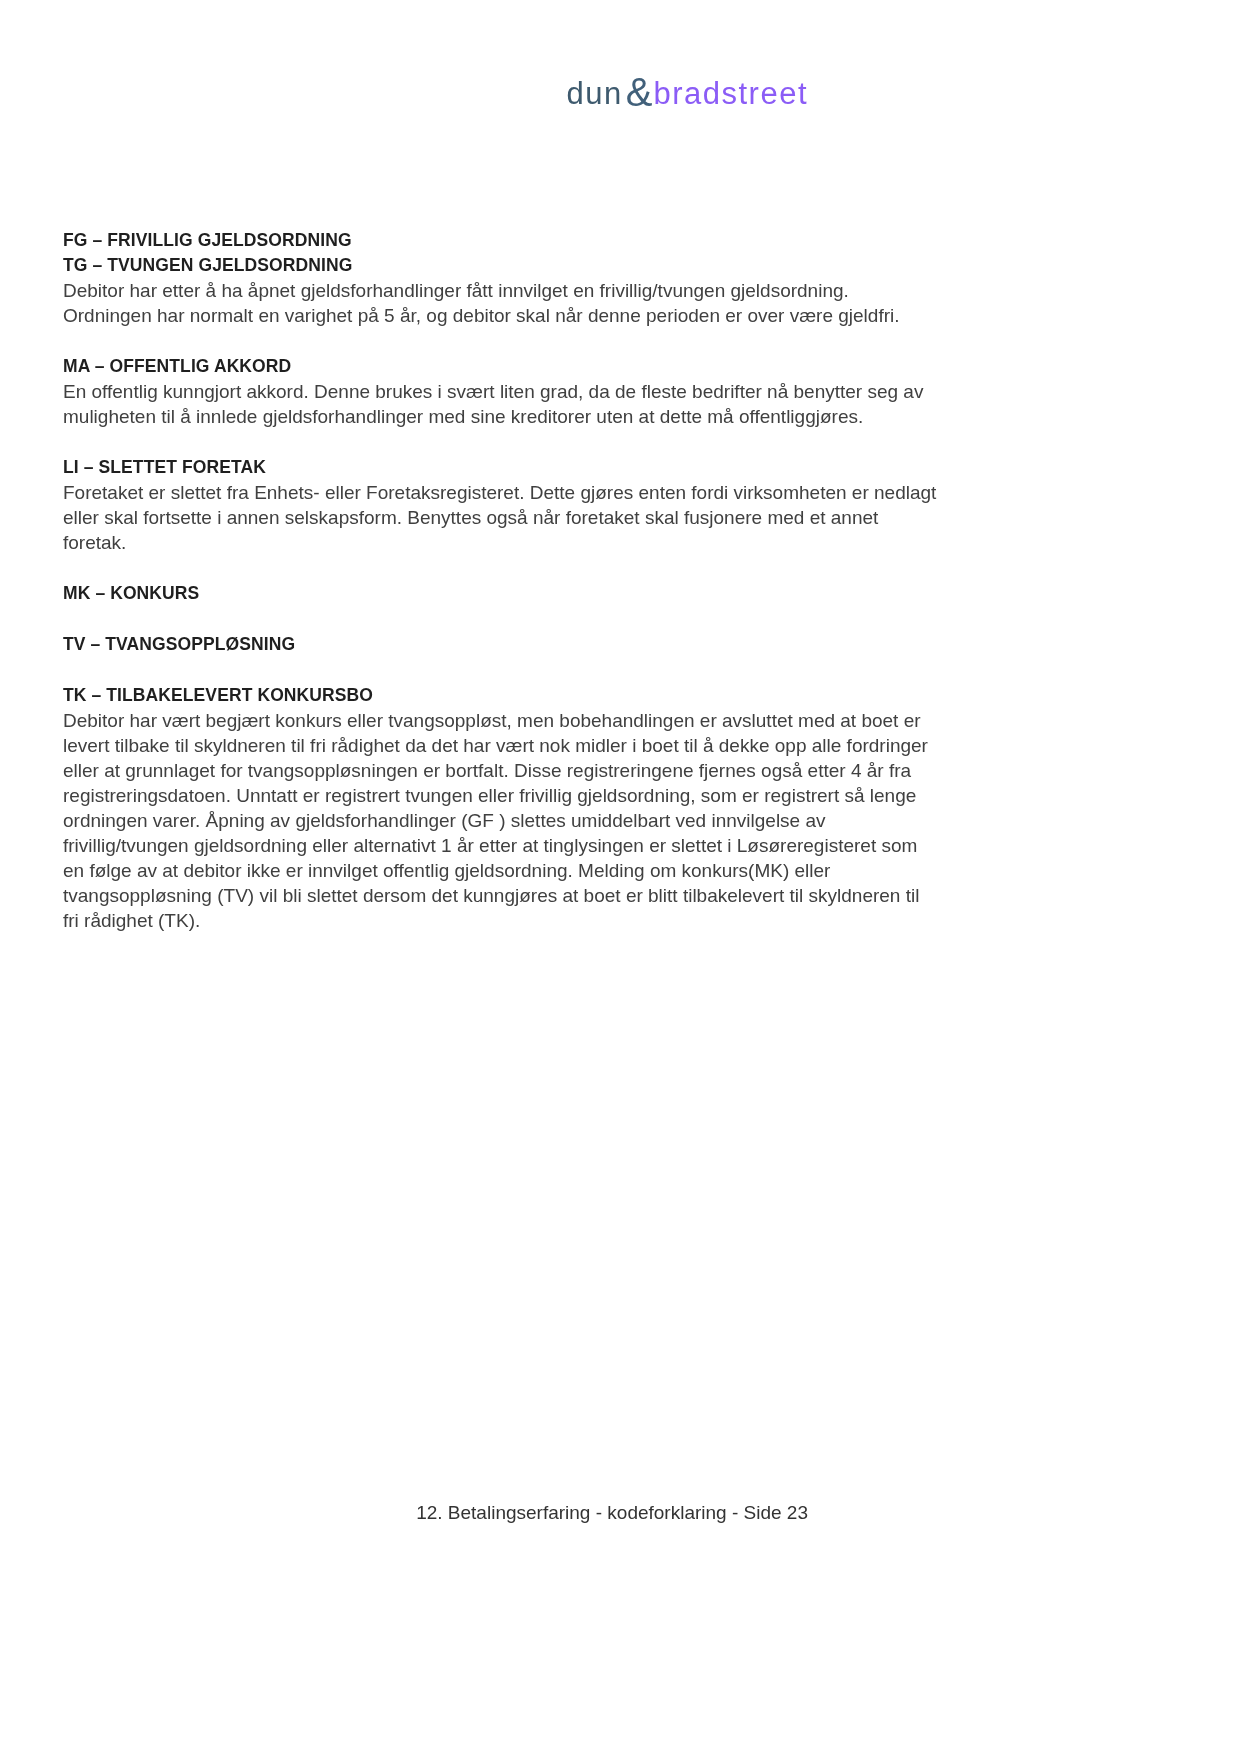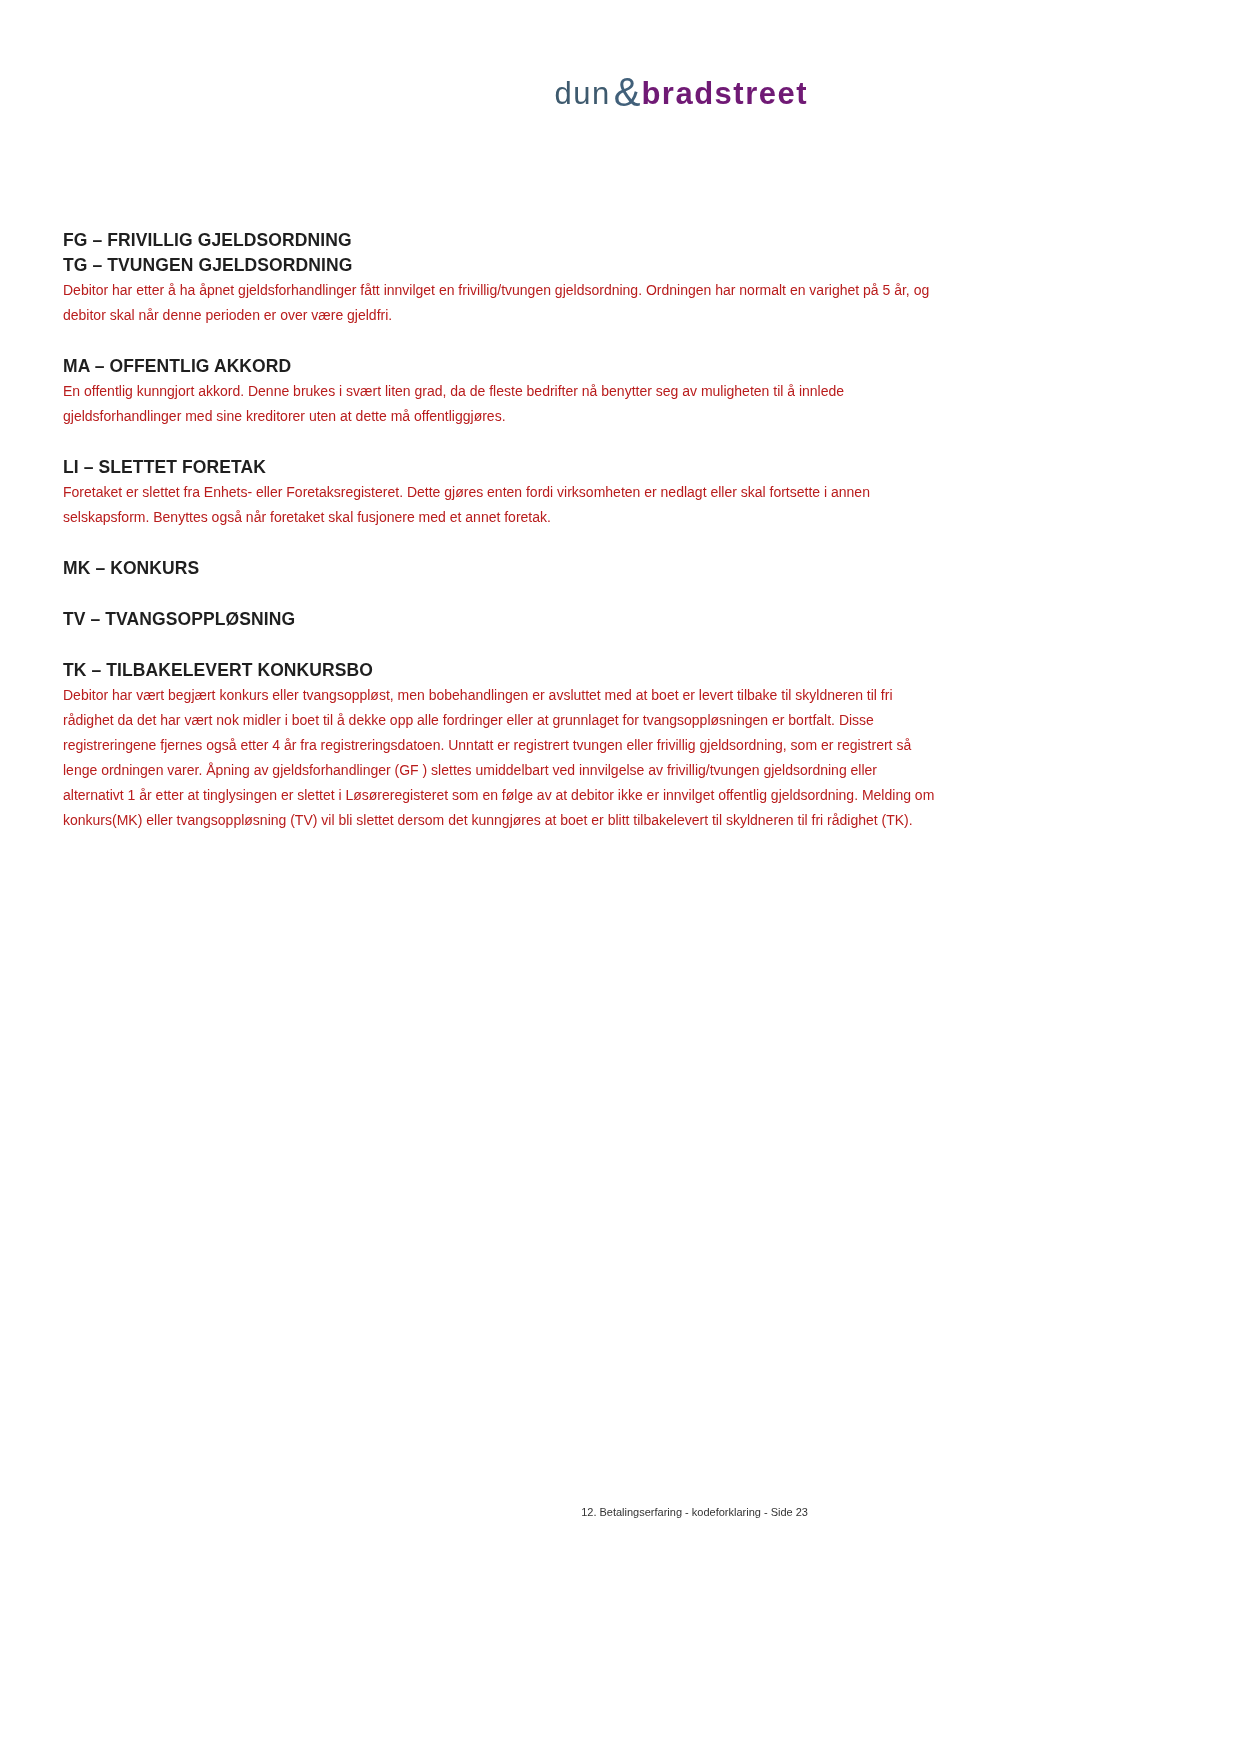--- a/index.html
+++ b/index.html
@@ -36,22 +36,22 @@
     font-size: 40px;
     color: #41607A;
     font-weight: 400;
     margin: 0 1px 0 3px;
     position: relative;
     top: 2px;
   }
   .logo .bradstreet {
     font-size: 31px;
     letter-spacing: 1.5px;
-    color: #701a75;
-    font-weight: 700;
+    color: #8b5cf6;
+    font-weight: 400;
   }
 
   
   .content {
     position: absolute;
     top: 228px;
     left: 63px;
     width: 889px;
     color: #333333;
   }
@@ -59,31 +59,31 @@
   .sec h2 {
     margin: 0;
     font-size: 17.5px;
     line-height: 25px;
     font-weight: bold;
     color: #1f1f1f;
     letter-spacing: 0.1px;
   }
   .sec p {
     margin: 0;
-    font-size: 14px;
+    font-size: 19px;
     line-height: 25px;
-    color: #b91c1c;
+    color: #404040;
   }
 
   
   .footer {
     position: absolute;
     top: 1500px;
     right: 291px;
-    font-size: 11px;
+    font-size: 19px;
     line-height: 25px;
     color: #333333;
     white-space: nowrap;
   }
 </style>
 </head>
 <body>
 
 <div class="page">
 

